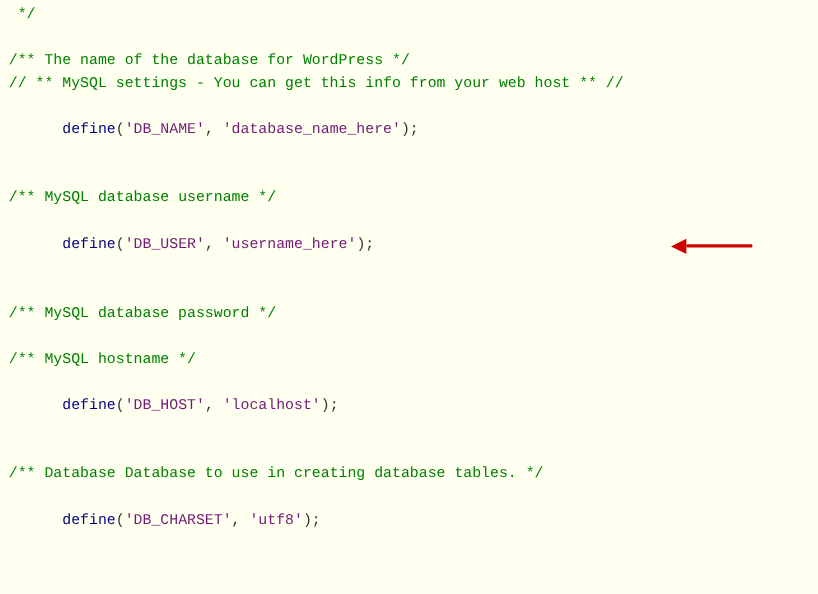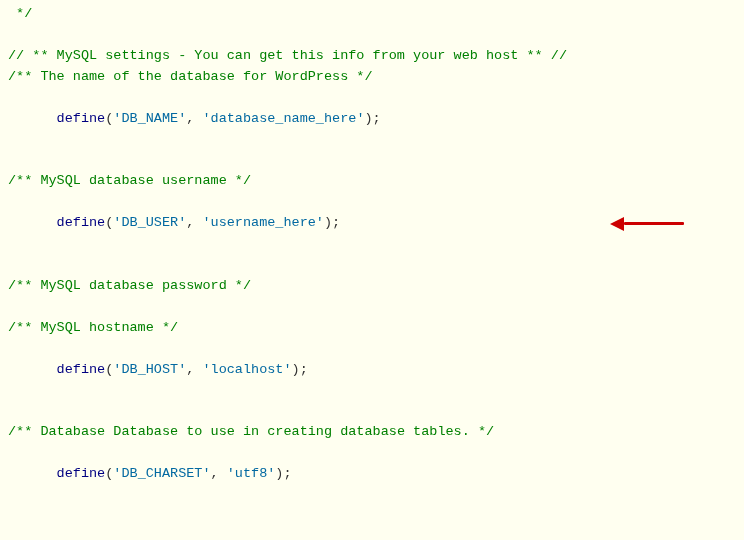--- a/index.html
+++ b/index.html
@@ -41,21 +41,21 @@
     .kw {
       color: #000080;
       font-weight: normal;
     }
 
     .comment {
       color: #008000;
     }
 
     .string {
-      color: #0369a1;
+      color: #701a75;
     }
 
     .punc {
       color: #333;
     }
 
     .underline {
       margin-top: 20px;
     }
 
@@ -65,25 +65,25 @@
 
 <div class="code-container">
 
   <div class="line">
     <span class="code-line"><span class="comment"> */</span></span>
   </div>
 
   <div class="line"><span class="code-line">&nbsp;</span></div>
 
   <div class="line">
-    <span class="code-line"><span class="comment">// ** MySQL settings - You can get this info from your web host ** //</span></span>
+    <span class="code-line"><span class="comment">/** The name of the database for WordPress */</span></span>
   </div>
 
   <div class="line">
-    <span class="code-line"><span class="comment">/** The name of the database for WordPress */</span></span>
+    <span class="code-line"><span class="comment">// ** MySQL settings - You can get this info from your web host ** //</span></span>
   </div>
 
   <div class="line">
     <span class="code-line">
       <span class="kw">define</span><span class="punc">(</span><span class="string">'DB_NAME'</span><span class="punc">, </span><span class="string">'database_name_here'</span><span class="punc">);</span>
     </span>
   </div>
 
   <div class="line"><span class="code-line">&nbsp;</span></div>
 

